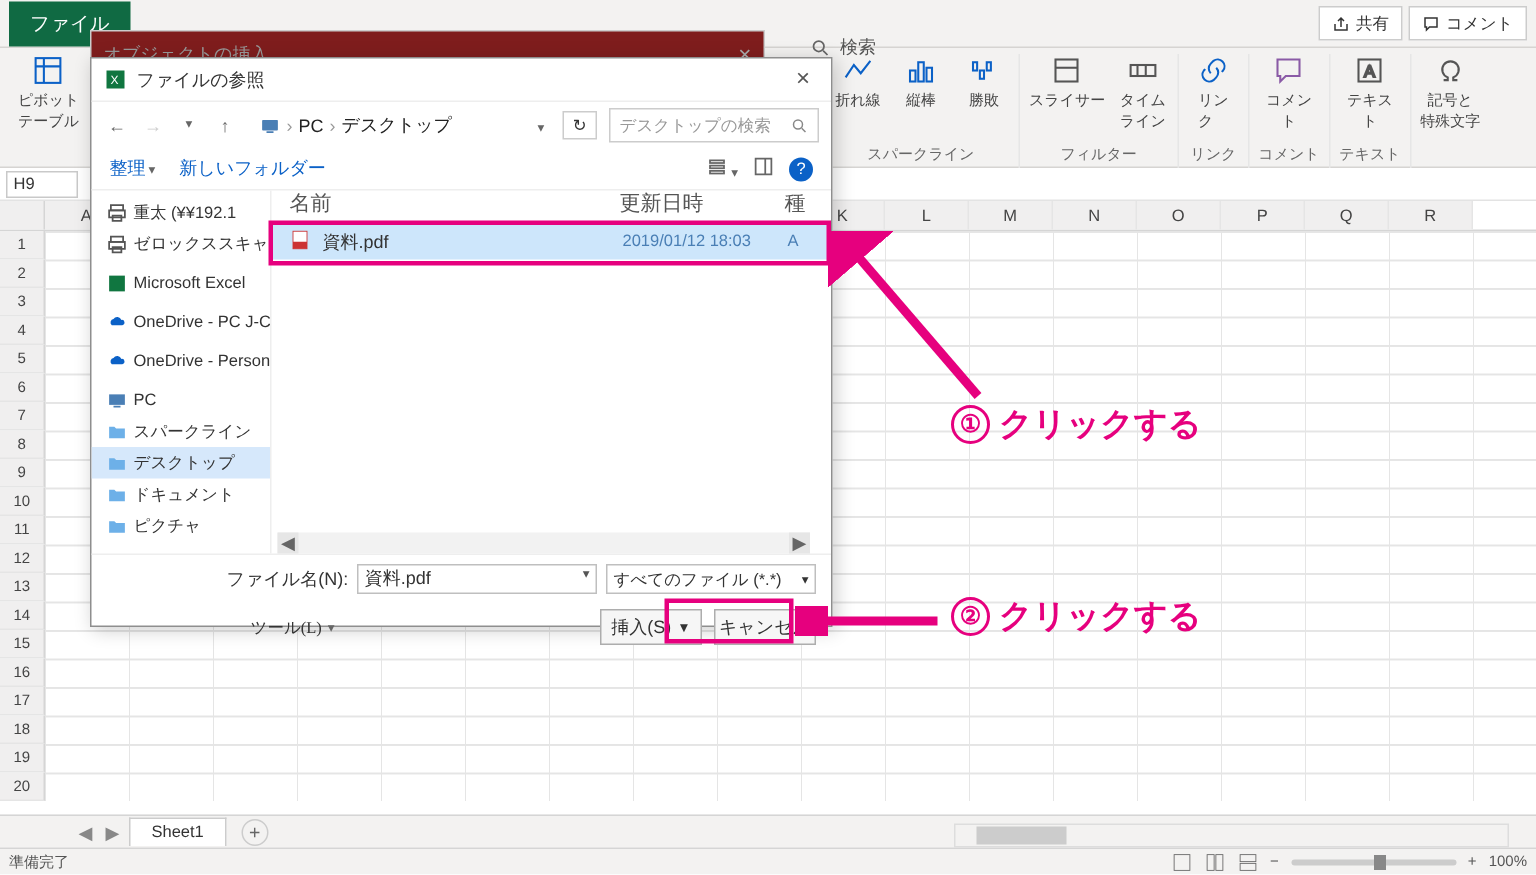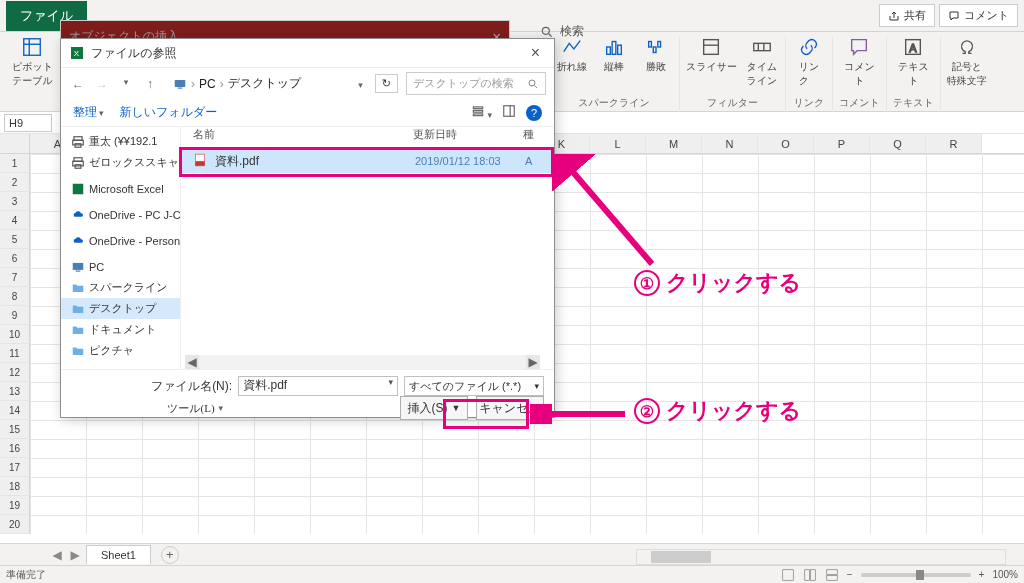--- a/index.html
+++ b/index.html
@@ -73,37 +73,37 @@
   .fb-tools .right svg { width:14px; height:14px; }
   .help-circ { width:16px; height:16px; border-radius:50%; background:#0b61c7; color:#fff; display:flex; align-items:center; justify-content:center; font-size:11px; }
 
   .fb-body { display:flex; height:242px; }
   .fb-sidebar { width:120px; border-right:1px solid #eee; overflow:hidden; font-size:11px; padding:4px 0; }
   .fb-side-item { display:flex; align-items:center; gap:4px; padding:3px 4px 3px 10px; white-space:nowrap; overflow:hidden; text-overflow:ellipsis; }
   .fb-side-item.sel { background:#d6e8fb; }
   .fb-side-item .ic { width:14px; height:14px; display:inline-flex; align-items:center; justify-content:center; }
 
   .fb-list { flex:1; position:relative; }
-  .fb-headers { display:flex; height:22px; border-bottom:1px solid #eee; font-size:11px; color:#555; padding-left:12px; }
+  .fb-headers { display:flex; height:22px; border-bottom:1px solid #eee; font-size:14px; color:#555; padding-left:12px; }
   .fb-col-name { width:220px; }
   .fb-col-date { width:110px; }
   .fb-col-type { flex:1; }
   .fb-file-row { display:flex; align-items:center; height:24px; padding-left:12px; font-size:12px; }
   .fb-file-row.selected { background:#cde6fb; }
   .fb-file-row .ic { width:16px; margin-right:6px; color:#c33; }
   .fb-file-row .fname { width:200px; }
   .fb-file-row .fdate { width:110px; color:#4a7fb5; font-size:11px; }
   .highlight-box1 { position:absolute; border:3px solid #e6007e; top:20px; left:-2px; right:0; height:30px; pointer-events:none; }
   .fb-list .scroll { position:absolute; bottom:0; left:4px; right:14px; height:14px; background:#f2f2f2; }
   .fb-list .scroll .arrow-l, .fb-list .scroll .arrow-r { position:absolute; width:14px; height:14px; display:flex; align-items:center; justify-content:center; color:#666; background:#e6e6e6; }
   .fb-list .scroll .arrow-l { left:0; }
   .fb-list .scroll .arrow-r { right:0; }
 
   .fb-bottom { height:50px; padding:6px 10px; border-top:1px solid #eee; }
-  .fb-fn-row { display:flex; align-items:center; gap:6px; font-size:12px; margin-bottom:0; }
+  .fb-fn-row { display:flex; align-items:center; gap:6px; font-size:12px; margin-bottom:10px; }
   .fb-fn-row .lbl { white-space:nowrap; }
   .fb-fn-row .fn-input { flex:1; border:1px solid #bfbfbf; height:20px; padding:0 4px; font-size:12px; }
   .fb-fn-row .ft-select { width:140px; border:1px solid #bfbfbf; height:20px; font-size:11px; display:flex; align-items:center; justify-content:space-between; padding:0 4px; }
   .fb-btn-row { display:flex; align-items:center; gap:8px; justify-content:flex-end; }
   .fb-btn-row .tool { margin-right:auto; margin-left:96px; font-size:11px; display:flex; align-items:center; gap:2px;font-family:Liberation Serif, serif; }
   .fb-button { border:1px solid #adadad; background:#f6f6f6; height:24px; min-width:68px; font-size:12px; display:flex; align-items:center; justify-content:center; gap:4px; }
   .fb-button .chev { font-size:9px; color:#333; }
   .highlight-box2 { position:absolute; border:3px solid #e6007e; pointer-events:none; }
 
   

